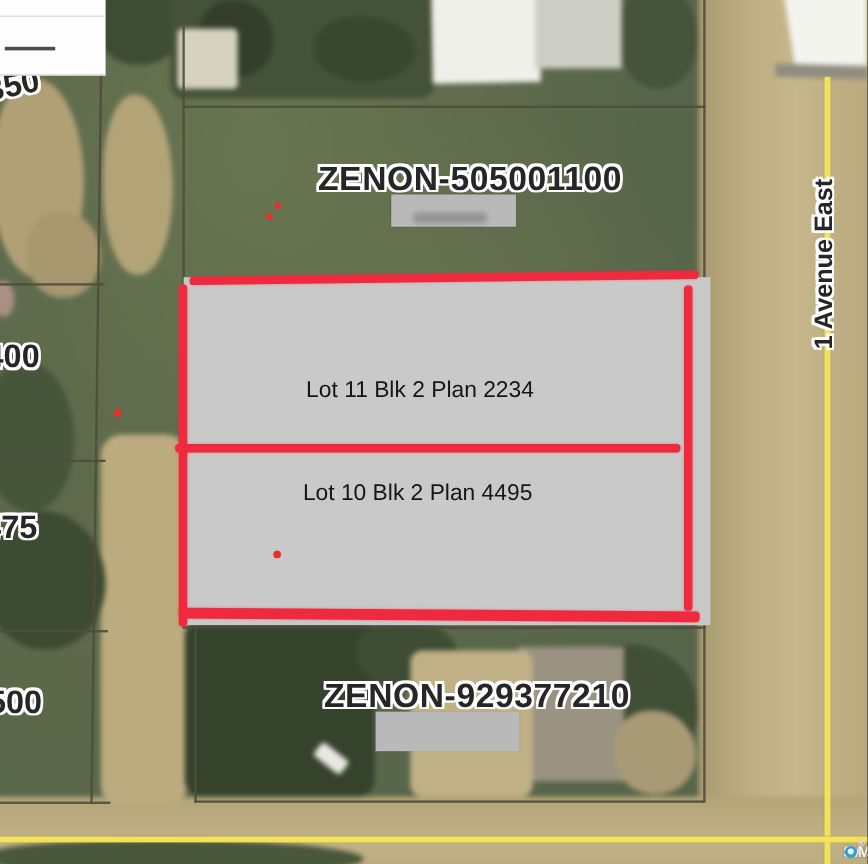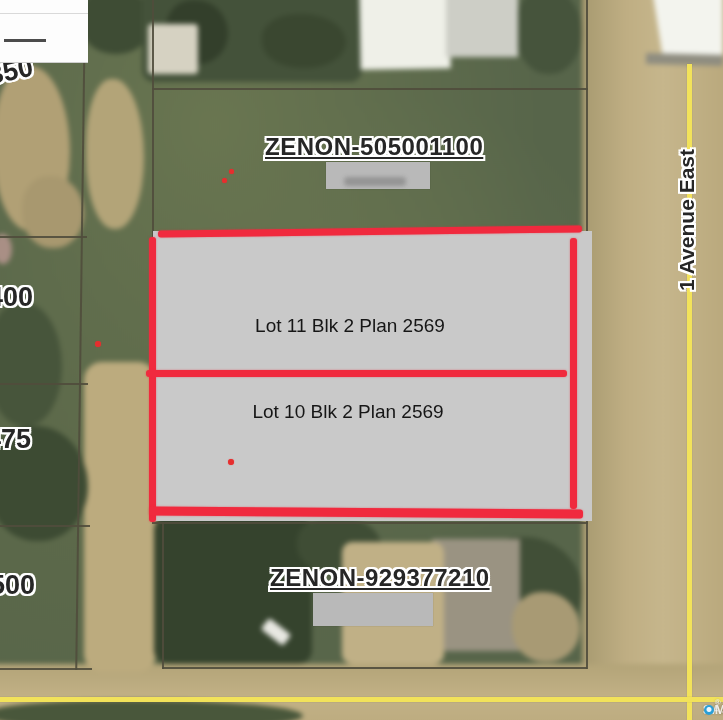--- a/index.html
+++ b/index.html
@@ -16,21 +16,21 @@
   
   .lines,.annot{inset:0;filter:none;}
   .bline{background:rgba(80,76,60,.9);}
   
   .halo{
     font-weight:bold;color:#262626;white-space:nowrap;
     text-shadow:
       -2px -2px 0 #fff, 2px -2px 0 #fff, -2px 2px 0 #fff, 2px 2px 0 #fff,
       0 -2px 0 #fff, 0 2px 0 #fff, -2px 0 0 #fff, 2px 0 0 #fff;
   }
-  .zenon{font-size:24px;letter-spacing:.5px;text-decoration:underline;}
+  .zenon{font-size:28px;letter-spacing:.5px;}
   .addr{font-size:27px;}
   .redact{background:#b9b9b9;box-shadow:0 0 1px rgba(0,0,0,.25);}
   .smudge{background:rgba(55,55,55,.28);filter:blur(2px);border-radius:4px;}
   .lotfill{background:#c9c9c9;}
   .red{background:#f02a3e;border-radius:3px;box-shadow:0 0 2px rgba(240,42,62,.55);}
   .lotlabel{font-size:19px;color:#161616;white-space:nowrap;transform:translate(-50%,-50%);}
   .dot{background:#e62e2e;border-radius:50%;box-shadow:0 0 1px rgba(230,46,46,.8);}
   .yellow{background:#f2e25a;box-shadow:0 0 1px rgba(0,0,0,.2);}
   .street{
     font-size:21px;left:676px;top:110px;width:22px;height:220px;
@@ -126,22 +126,22 @@
     <div class="yellow" style="left:687px;top:64px;width:5px;height:656px;"></div>
     <div class="yellow" style="left:0;top:697px;width:723px;height:5px;"></div>
 
     <div class="lotfill" style="left:153px;top:231px;width:439px;height:290px;"></div>
     <div class="red" style="left:158px;top:228px;width:424px;height:7px;transform:rotate(-0.7deg);"></div>
     <div class="red" style="left:149px;top:237px;width:7px;height:285px;"></div>
     <div class="red" style="left:570px;top:238px;width:7px;height:271px;"></div>
     <div class="red" style="left:146px;top:370px;width:421px;height:7px;"></div>
     <div class="red" style="left:149px;top:508px;width:434px;height:9px;transform:rotate(0.4deg);"></div>
 
-    <div class="lotlabel" style="left:350px;top:326px;">Lot 11 Blk 2 Plan 2569</div>
-    <div class="lotlabel" style="left:348px;top:412px;">Lot 10 Blk 2 Plan 2569</div>
+    <div class="lotlabel" style="left:350px;top:326px;">Lot 11 Blk 2 Plan 2234</div>
+    <div class="lotlabel" style="left:348px;top:412px;">Lot 10 Blk 2 Plan 4495</div>
 
     <div class="halo zenon" style="left:265px;top:133px;">ZENON-505001100</div>
     <div class="redact" style="left:326px;top:162px;width:104px;height:27px;">
       <div class="smudge" style="left:18px;top:15px;width:62px;height:9px;"></div>
     </div>
     <div class="halo zenon" style="left:270px;top:564px;">ZENON-929377210</div>
     <div class="redact" style="left:313px;top:593px;width:120px;height:33px;"></div>
 
     <div class="halo addr" style="left:-12px;top:56px;transform:rotate(-12deg);">350</div>
     <div class="halo addr" style="left:-12px;top:282px;">400</div>

